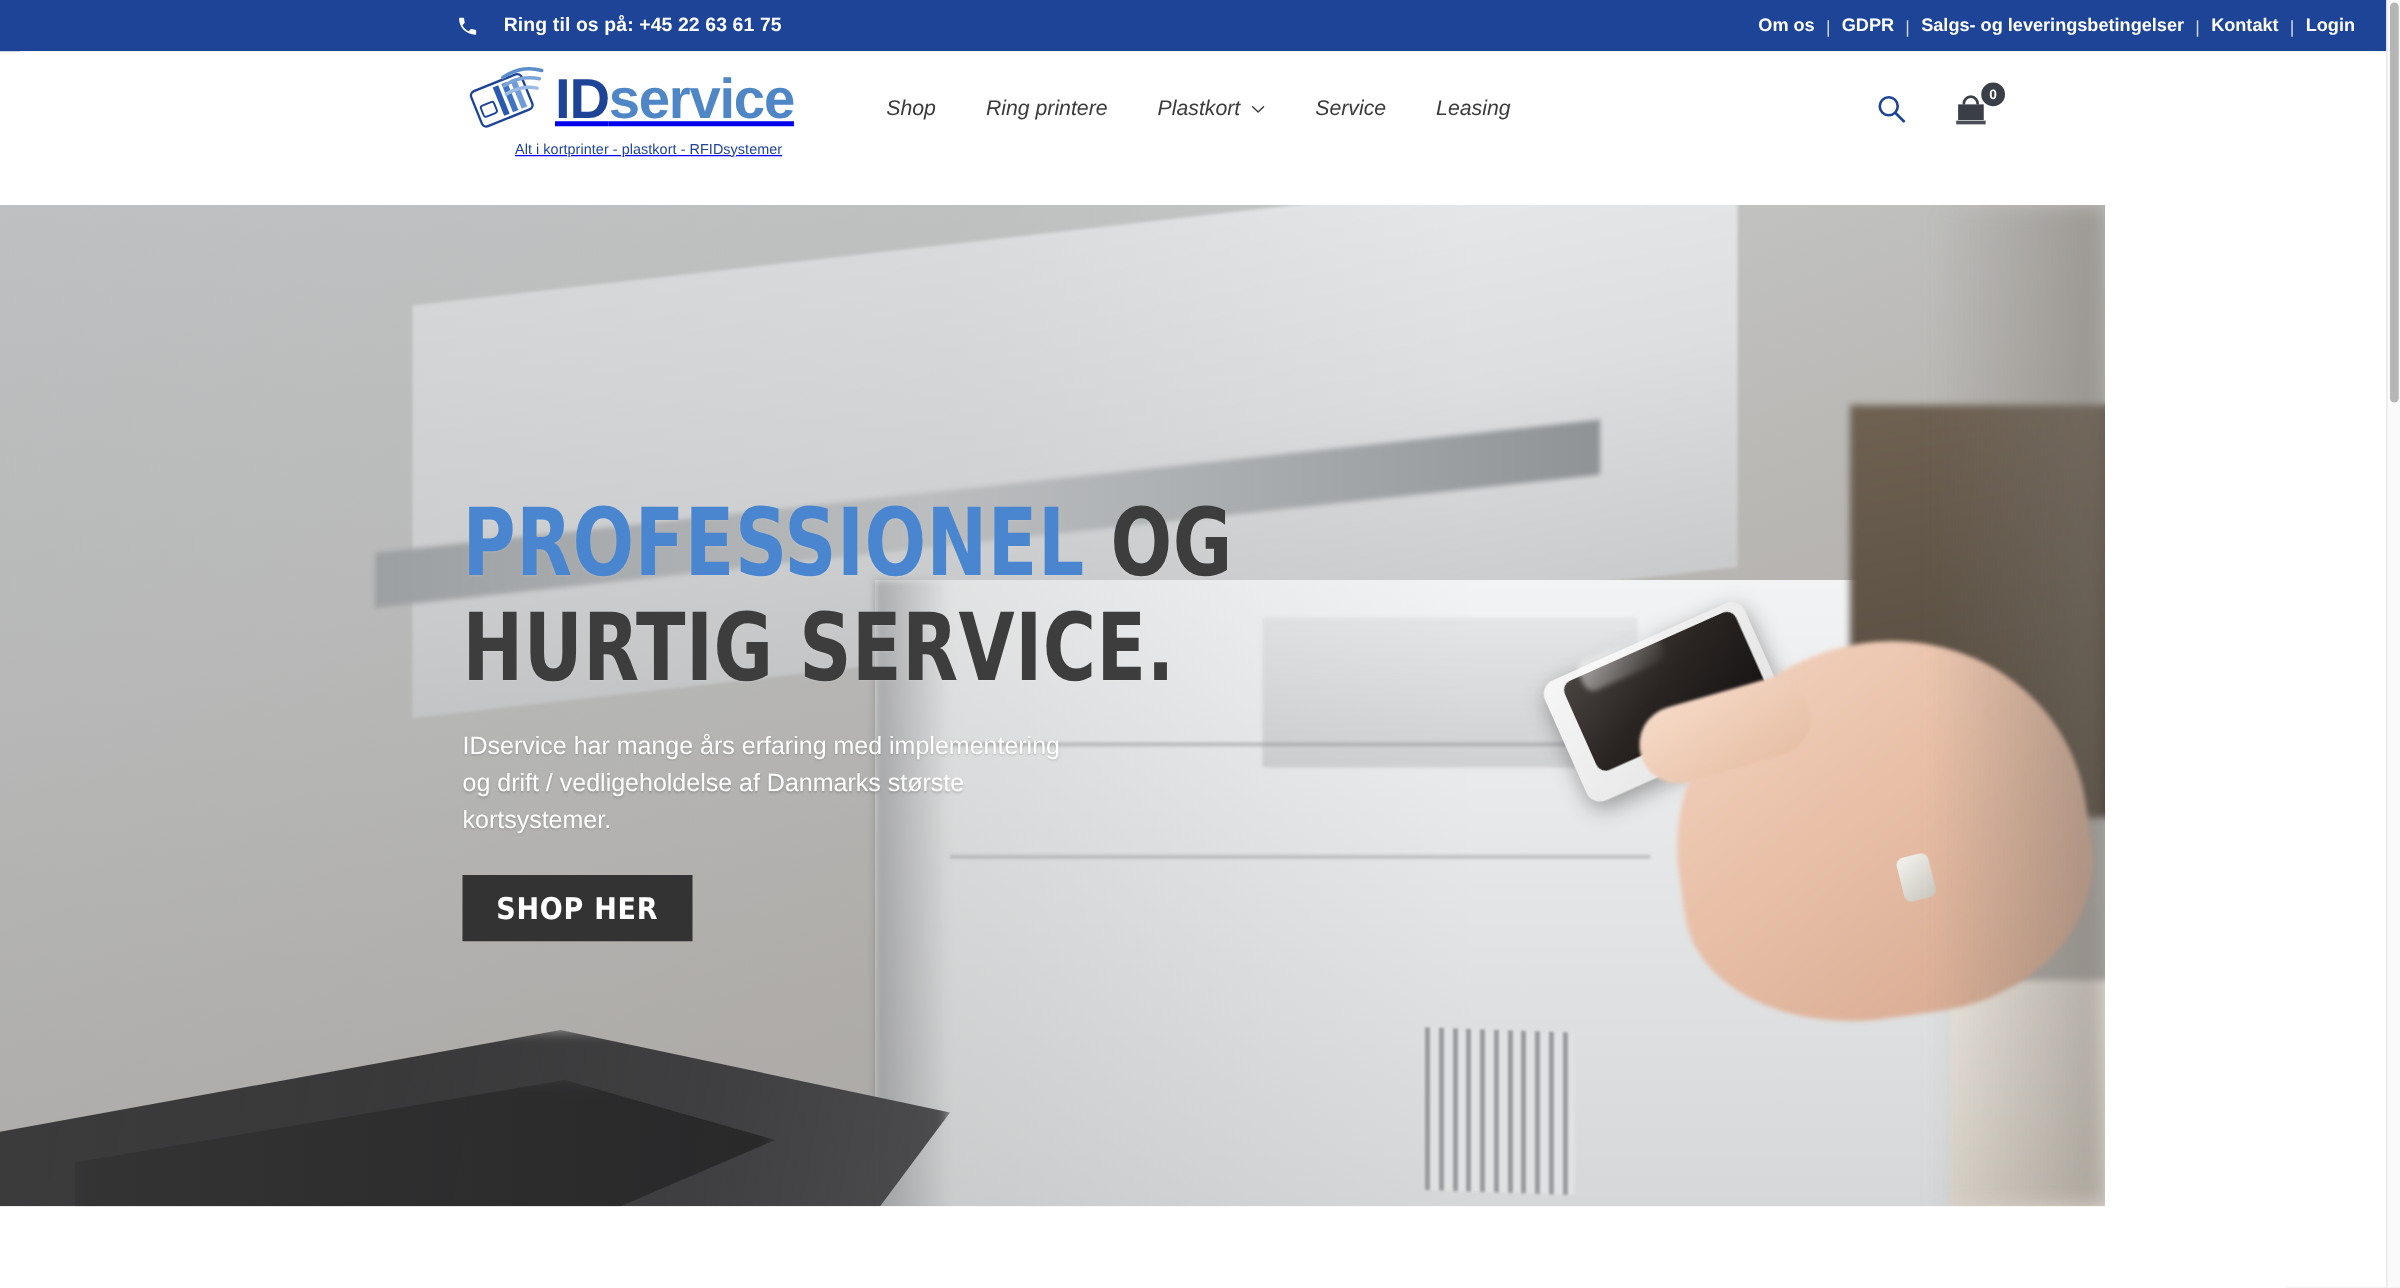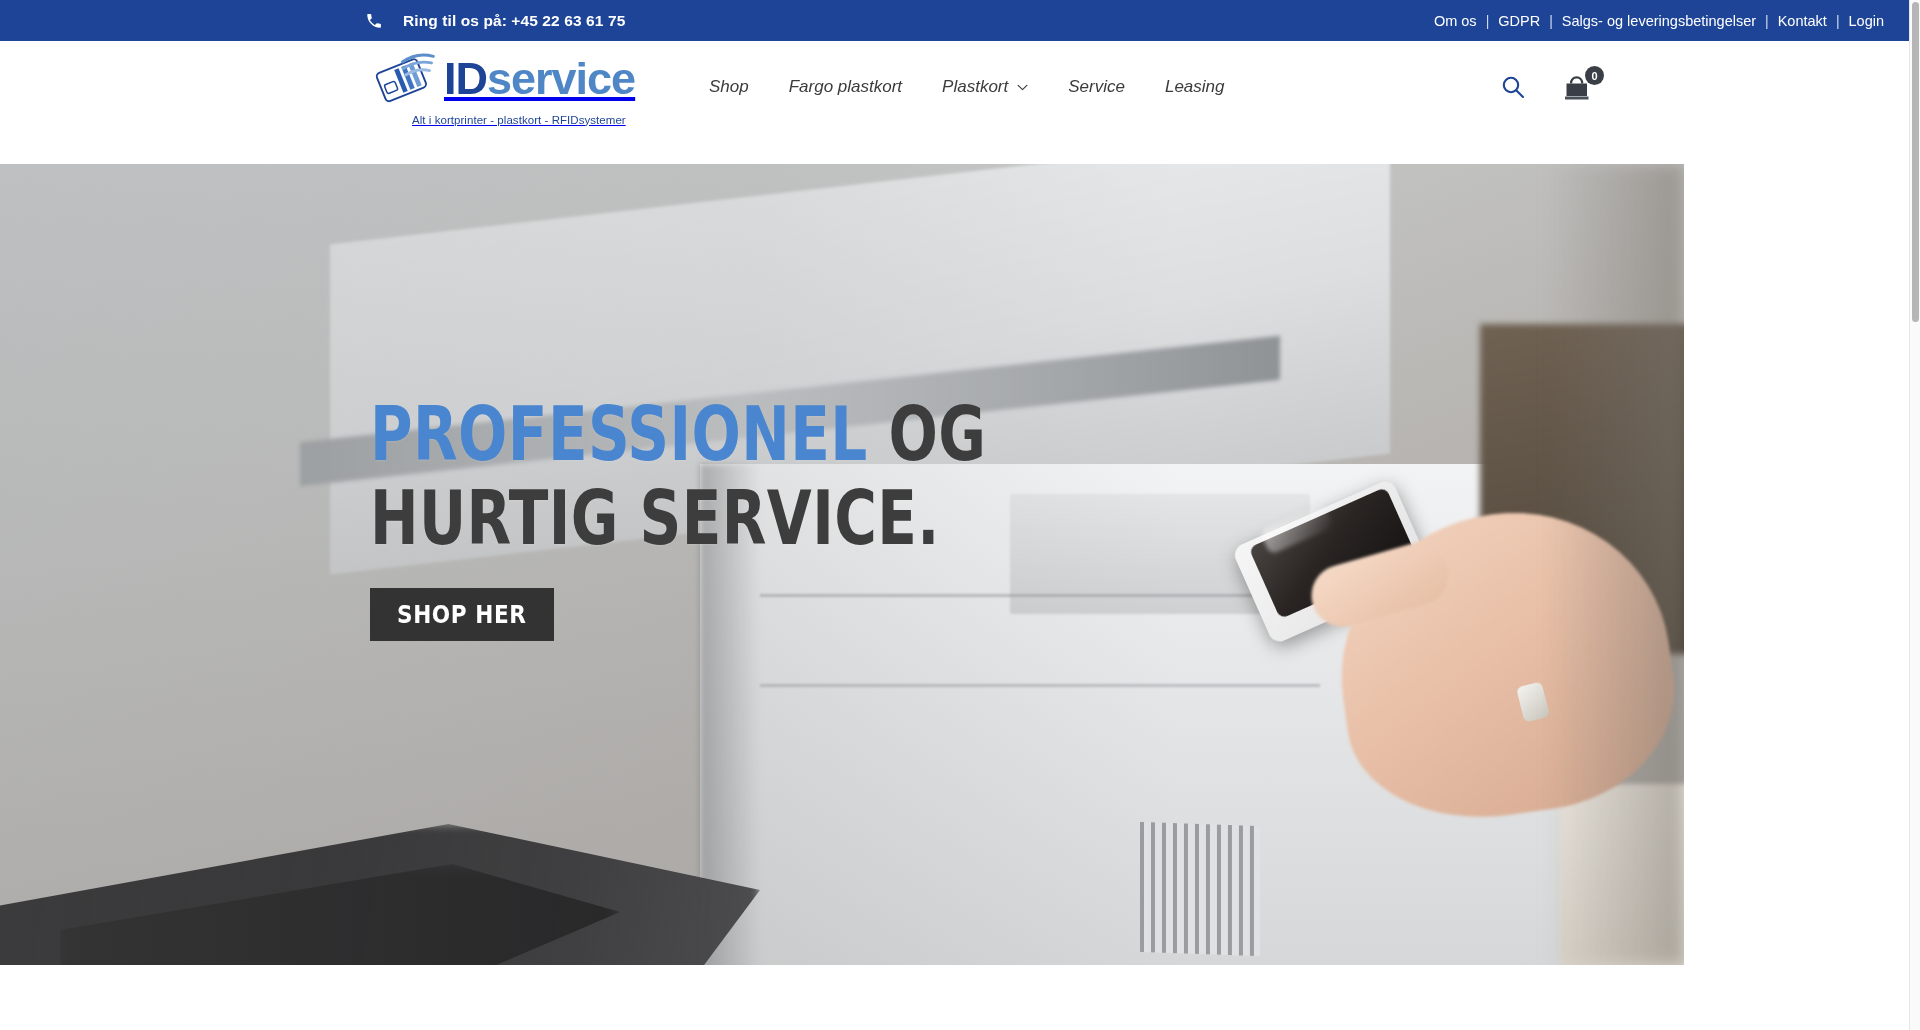--- a/index.html
+++ b/index.html
@@ -28,20 +28,21 @@
     color:#ffffff; font-size:15.5px; font-weight:bold;
     letter-spacing:.1px; white-space:nowrap;
   }
   .topbar-links {
     position:absolute; right:35px; top:50%; transform:translateY(-50%);
     display:flex; align-items:center; white-space:nowrap;
   }
   .topbar-links a {
     color:#ffffff; font-size:14.5px; text-decoration:none;
     padding:0 1px;
+    font-weight:bold;
   }
   .topbar-links .sep {
     color:#cfd9ef; font-size:14px; padding:0 8px;
   }
 
   
   .header {
     position:absolute; top:41px; left:0; width:1920px; height:92px;
     background:#ffffff;
     display:flex; align-items:center;margin-left:16px;
@@ -351,21 +352,21 @@
         <span class="logo-text"><span>ID</span><span class="svc">service</span></span>
       </span>
       <span class="logo-tag">Alt i kortprinter - plastkort - RFIDsystemer</span>
     </a>
 
     <nav class="mainnav">
       <a href="#">
           <span>Shop</span>
         </a>
       <a href="#">
-          <span>Fargo plastkort</span>
+          <span>Ring printere</span>
         </a>
       <a href="#">
         <span>Plastkort</span>
         <span class="caret">
           <svg viewBox="0 0 12 8" width="11" height="7">
               <path d="M1 1.6 6 6.4 11 1.6" stroke="#3b3b3b" stroke-width="1.3" fill="none" stroke-linecap="round" stroke-linejoin="round"></path>
             </svg>
         </span>
       </a>
       <a href="#">
@@ -422,20 +423,21 @@
       <div class="bg-blur-right"></div>
       <div class="hero-veil"></div>
     </div>
 
     <div class="hero-content">
       <h1 class="hero-title">
         <span class="accent">PROFESSIONEL</span>
         <span>OG</span><br>
         <span>HURTIG SERVICE.</span>
       </h1>
+      <p class="hero-sub">IDservice har mange års erfaring med implementering og drift / vedligeholdelse af Danmarks største kortsystemer.</p>
       <a href="#" class="hero-btn">Shop her</a>
     </div>
   </section>
 
   <div class="below"></div>
 
   <div class="scrollbar-track">
     <div class="scrollbar-thumb"></div>
   </div>
 

